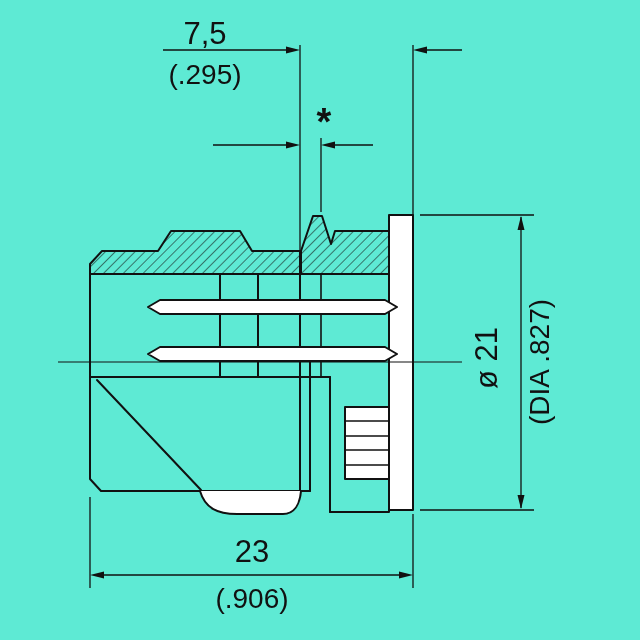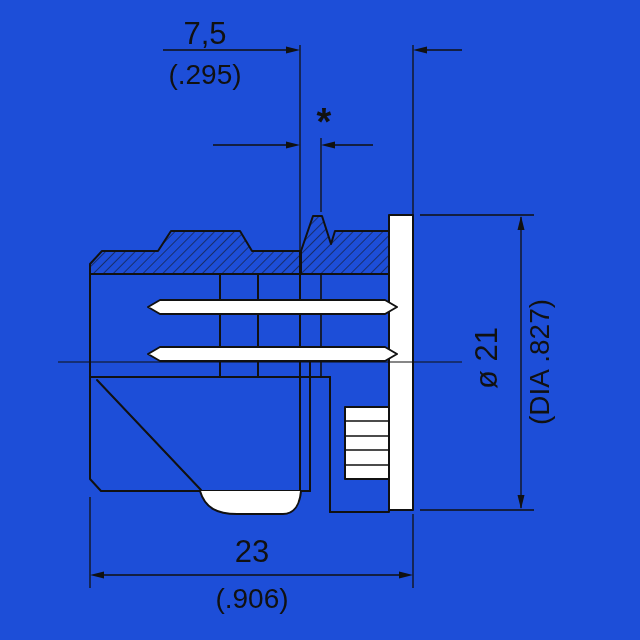--- a/index.html
+++ b/index.html
@@ -8,21 +8,21 @@
     background: #ffffff;
     width: 640px;
     height: 640px;
     overflow: hidden;
     font-family: "Liberation Sans", sans-serif;
   }
   .stage {
     position: relative;
     width: 640px;
     height: 640px;
-    background: #1d4ed8;
+    background: #5eead4;
   }
   svg text {
     fill: #111111;
     font-family: "Liberation Sans", sans-serif;
   }
   .dim-value { font-size: 31px; }
   .dim-alt   { font-size: 28px; }
   .dim-star  { font-size: 38px; font-weight: bold; }
 </style>
 </head>

